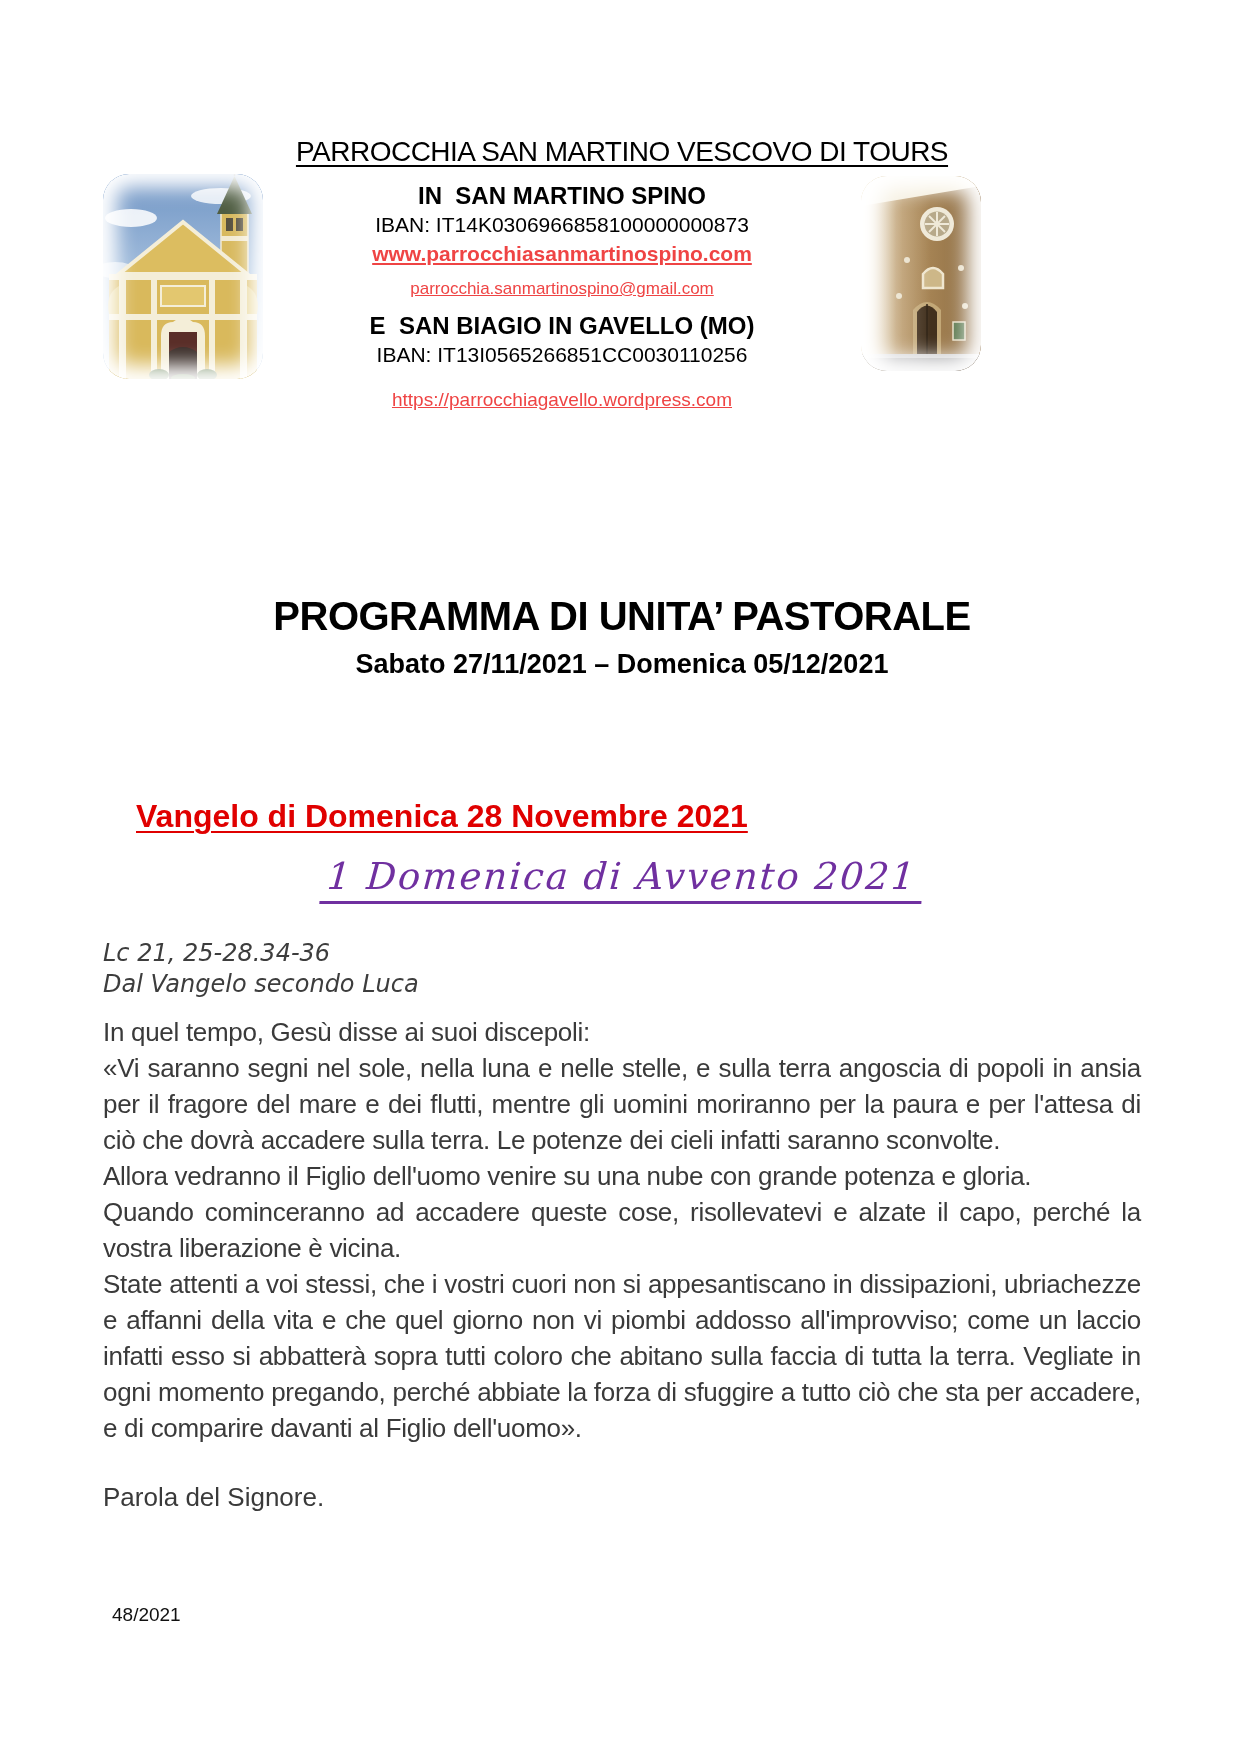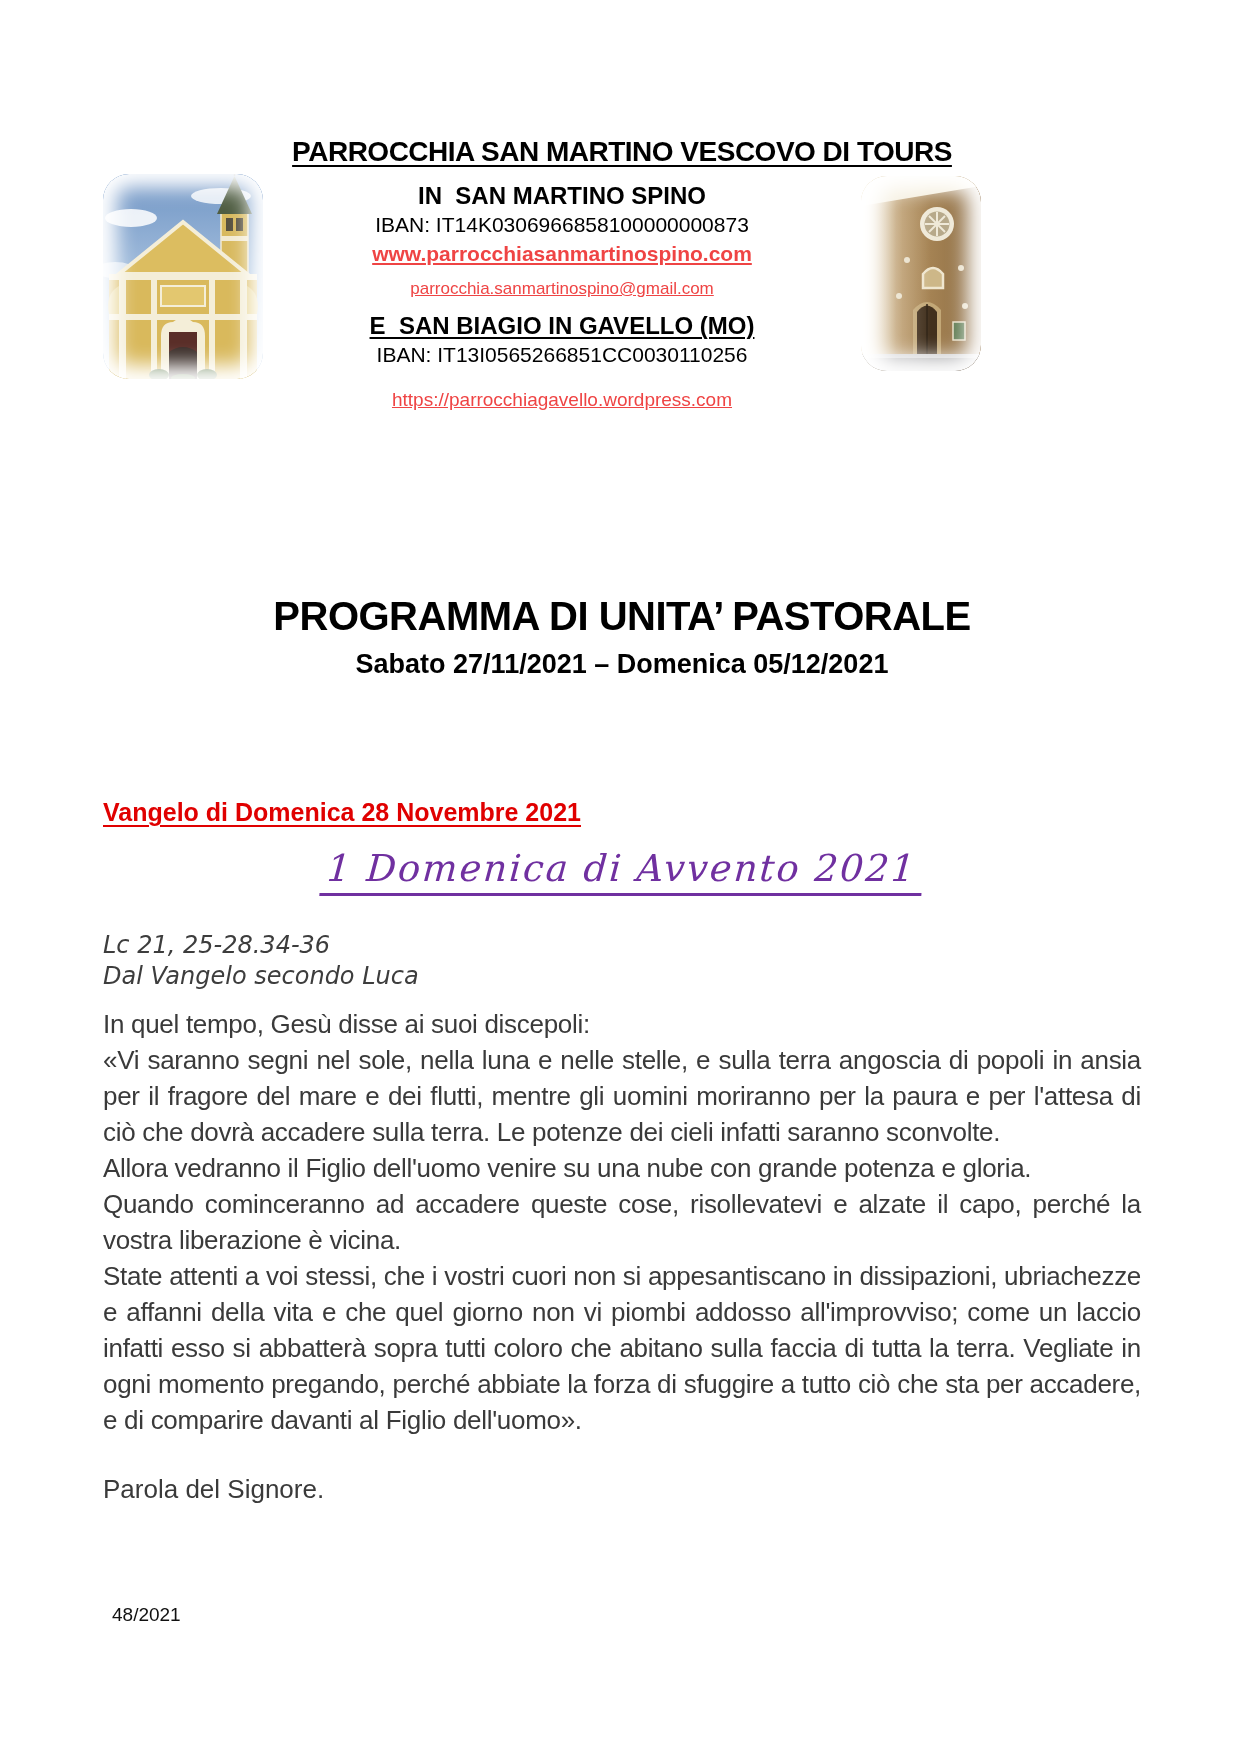--- a/index.html
+++ b/index.html
@@ -6,52 +6,52 @@
   .page{
     width:1241px;height:1755px;position:relative;margin:0 auto;
     background:#ffffff;overflow:hidden;
     font-family:"Liberation Sans",sans-serif;color:#000;
   }
   .content{padding:0 100px 0 103px;}
 
   
   .doc-title{
     margin-top:136px;text-align:center;
-    font-size:28px;font-weight:bold;letter-spacing:-0.5px;
+    font-size:28px;font-weight:normal;letter-spacing:-0.5px;
     text-decoration:underline;text-underline-offset:4px;text-decoration-thickness:2px;
   }
   .header-row{display:flex;align-items:flex-start;margin-top:6px;padding-right:160px;}
   .photo{position:relative;border-radius:26px;overflow:hidden;flex:none;}
   .photo svg{display:block;}
   .photo .vignette{
     position:absolute;inset:0;border-radius:26px;pointer-events:none;
     box-shadow:inset 0 0 20px 14px #ffffff;
   }
   .photo-left{width:160px;height:205px;}
   .photo-right{width:120px;height:195px;margin-top:2px;}
   .header-center{flex:1;text-align:center;padding-top:6px;}
   .parish-name{font-size:24px;font-weight:bold;white-space:pre-wrap;margin:2px 0;}
-  .parish-name.underlined{text-decoration:underline;text-underline-offset:3px;text-decoration-thickness:2px;}
+  .parish-name.underlined{text-underline-offset:3px;text-decoration-thickness:2px;}
   .iban-line{font-size:21px;margin:3px 0;}
   a.site-link{color:#ef4444;}
   .site-link-main{font-size:21px;font-weight:bold;display:inline-block;margin:2px 0;}
   .email-link{font-size:17px;display:inline-block;margin:11px 0;}
   .site-link-small{font-size:19px;display:inline-block;margin:19px 0;}
 
   
   .program-title{
     margin-top:164px;text-align:center;
     font-size:40px;font-weight:bold;letter-spacing:-0.5px;
   }
   .program-subtitle{margin-top:10px;text-align:center;font-size:27px;font-weight:bold;}
 
   
   .gospel-heading{
-    margin-top:118px;font-size:25px;font-weight:bold;color:#e00000;
-    text-decoration:underline;text-underline-offset:4px;text-decoration-thickness:2px;
+    margin-top:118px;font-size:32px;font-weight:bold;color:#e00000;
+    text-decoration:underline;text-underline-offset:4px;text-decoration-thickness:2px;margin-left:33px;
   }
   .sunday-title-wrap{text-align:center;margin-top:20px;}
   .sunday-title{
     display:inline-block;font-family:"DejaVu Serif",serif;font-style:italic;
     font-size:37px;color:#7030a0;letter-spacing:2px;
     border-bottom:3px solid #7030a0;padding:0 6px 3px 6px;transform:skewX(-4deg);
   }
   .gospel-ref{
     margin-top:36px;font-family:"DejaVu Sans",sans-serif;font-style:italic;
     font-size:24px;color:#3d3d3d;line-height:27px;

